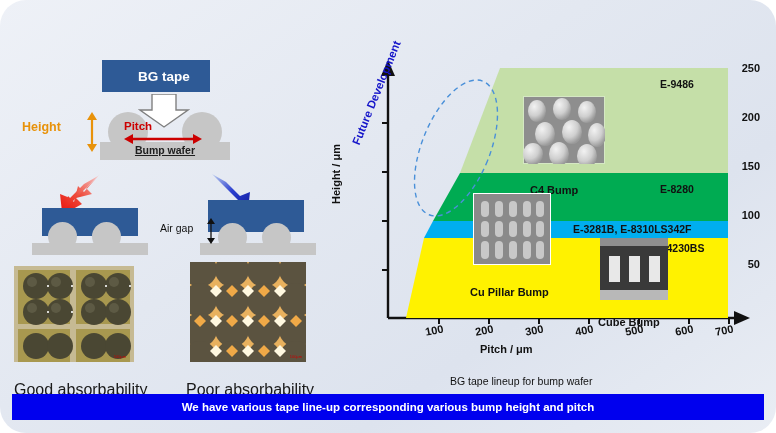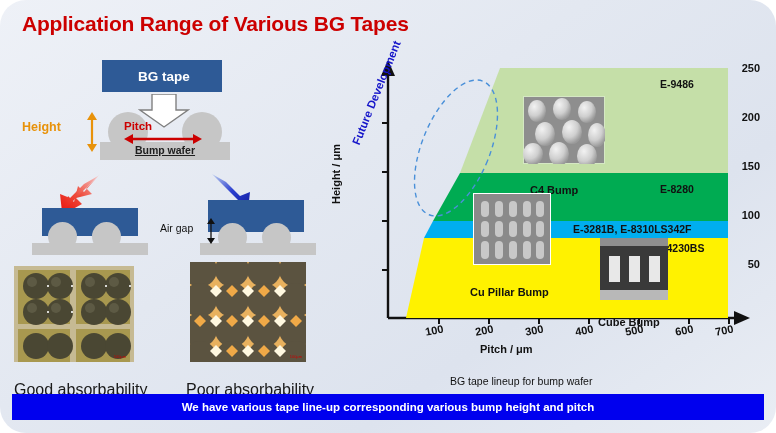--- a/index.html
+++ b/index.html
@@ -21,21 +21,21 @@
 
   
   #title{
     left:22px;top:12px;
     font-size:21px;font-weight:bold;color:#CC0000;
     letter-spacing:-0.2px;
   }
 
   
   #bgtape-box{
-    position:absolute;left:102px;top:60px;width:120px;height:32px;
+    position:absolute;left:102px;top:60px;width:108px;height:32px;
     background:#2E5A96;
   }
   #bgtape-label{
     position:absolute;left:0;top:0;width:124px;height:32px;
     display:flex;align-items:center;justify-content:center;
     color:#ffffff;font-size:13.5px;font-weight:bold;
   }
   
   #down-arrow{position:absolute;left:138px;top:94px;}
 
@@ -105,21 +105,20 @@
     position:absolute;left:12px;top:394px;width:752px;height:26px;
     background:#0000EE;display:flex;align-items:center;justify-content:center;
   }
   #banner-text{color:#ffffff;font-size:11.5px;font-weight:bold;}
 </style>
 </head>
 <body>
 
 <div id="slide">
 
-  <div class="t" id="title">Application Range of Various BG Tapes</div>
 
   <div>
 
     <div id="bgtape-box">
       <div id="bgtape-label">BG tape</div>
     </div>
 
     <svg id="down-arrow" width="52" height="34">
       <polygon points="14,0 38,0 38,16 50,16 26,33 2,16 14,16" fill="#FFFFFF" stroke="#808080" stroke-width="1.4"></polygon>
     </svg>

